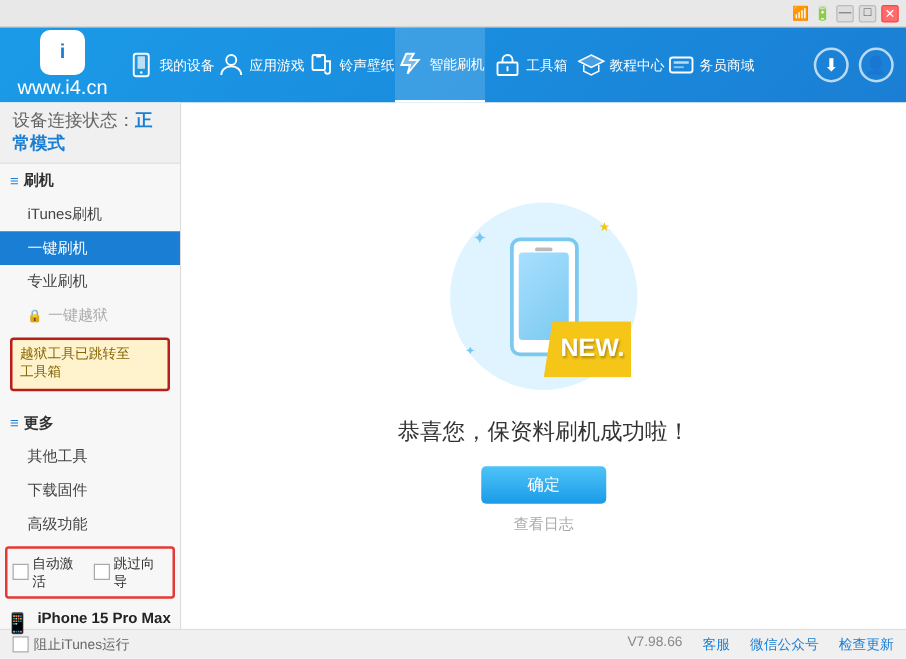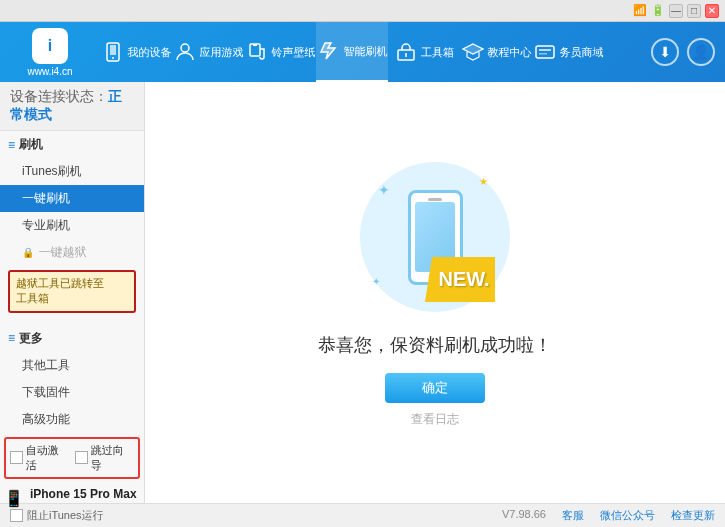--- a/index.html
+++ b/index.html
@@ -52,21 +52,21 @@
       border-radius: 8px;
       display: flex;
       align-items: center;
       justify-content: center;
       color: #1a7fd4;
       font-weight: bold;
       font-size: 16px;
     }
     .logo-text {
       color: white;
-      font-size: 10px;
+      font-size: 16px;
       margin-top: 2px;
     }
     .nav-items {
       display: flex;
       flex: 1;
       height: 100%;
       align-items: center;
     }
     .nav-item {
       display: flex;
@@ -296,21 +296,21 @@
       position: absolute;
       top: 5px;
       width: 14px;
       height: 3px;
       background: #bbb;
       border-radius: 2px;
     }
     .new-badge {
       position: absolute;
       bottom: 10px;
-      right: 15px;
+      right: 5px;
       width: 70px;
       height: 45px;
       background: #f5c518;
       display: flex;
       align-items: center;
       justify-content: center;
       z-index: 3;
       clip-path: polygon(10% 0%, 100% 0%, 100% 100%, 0% 100%);
     }
     .new-badge-text {

